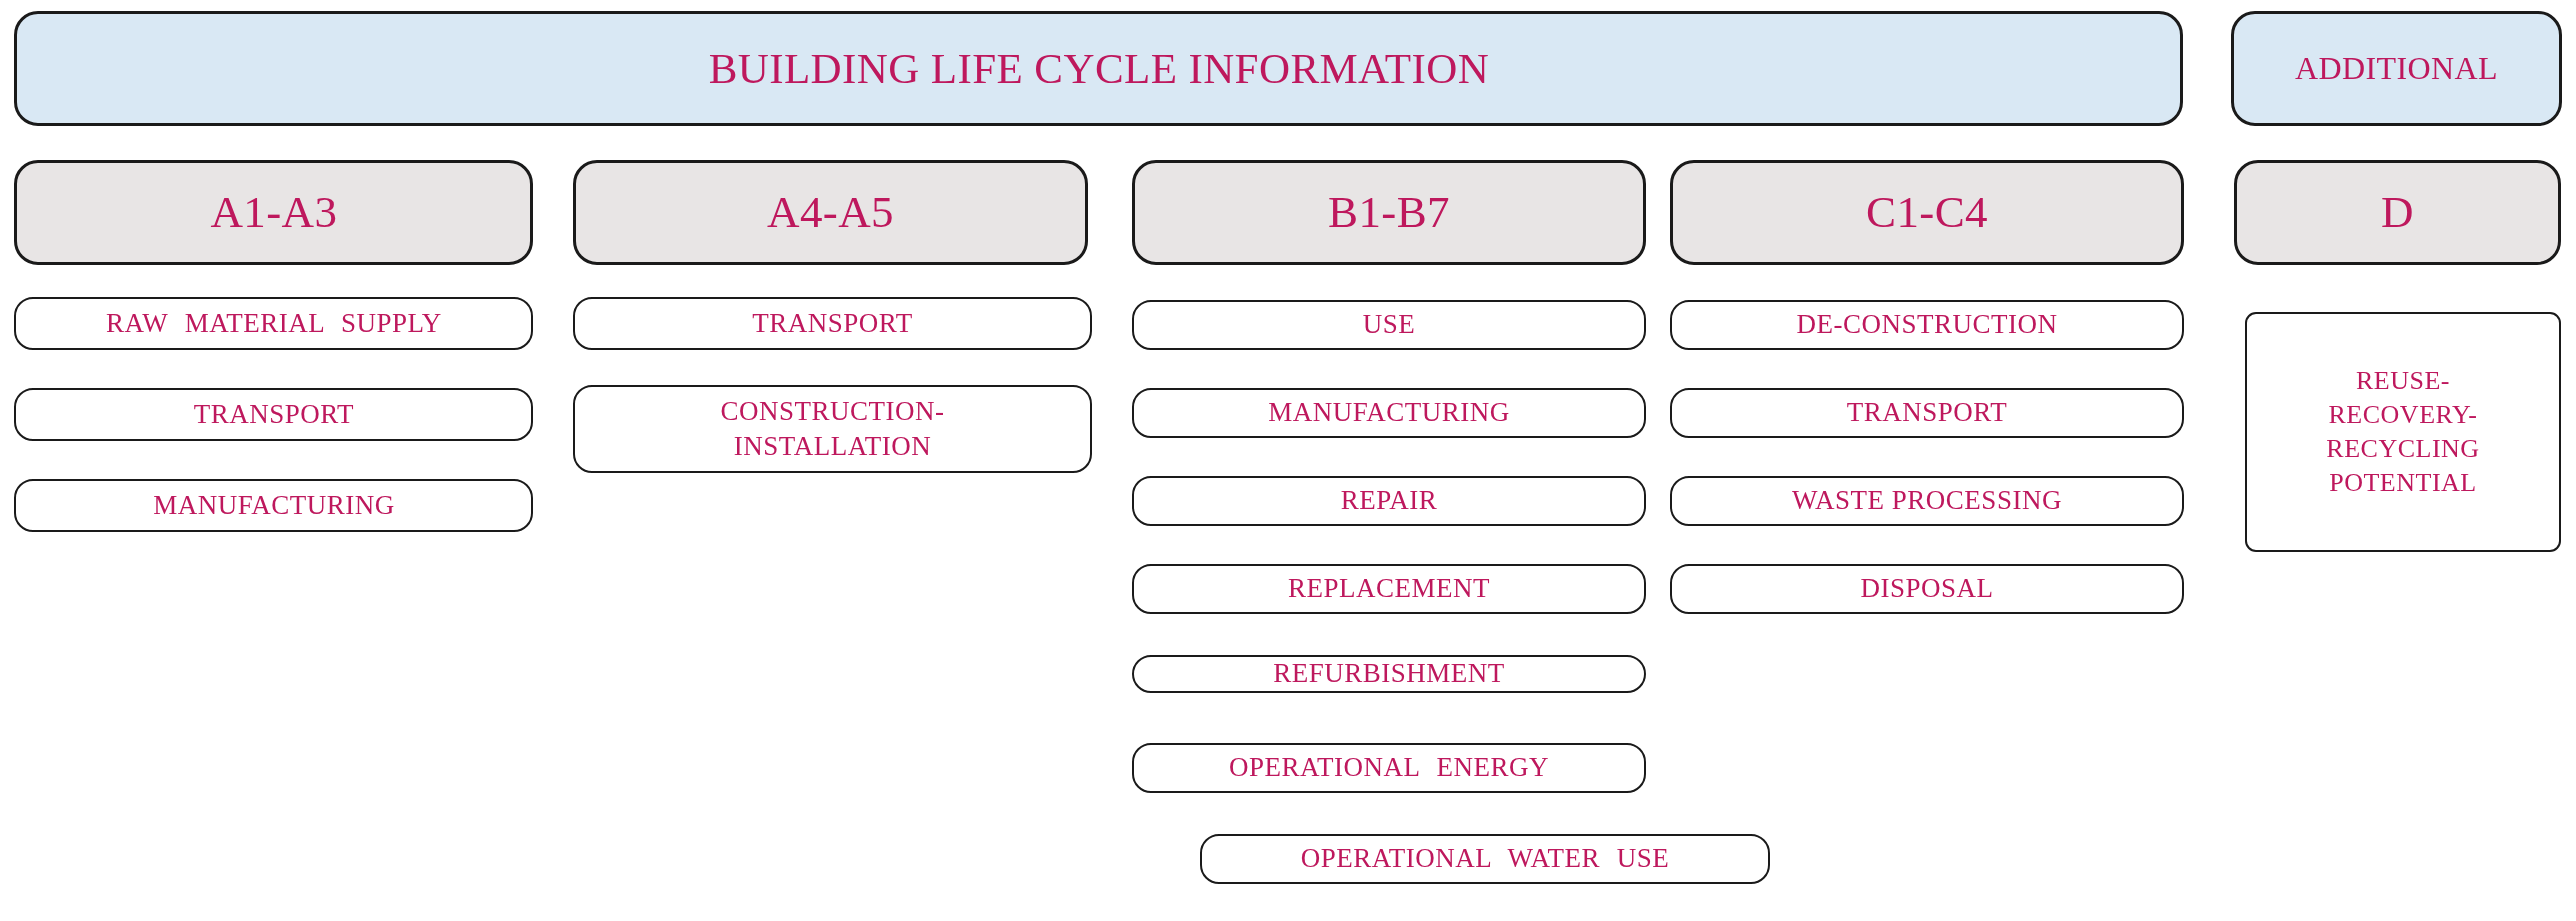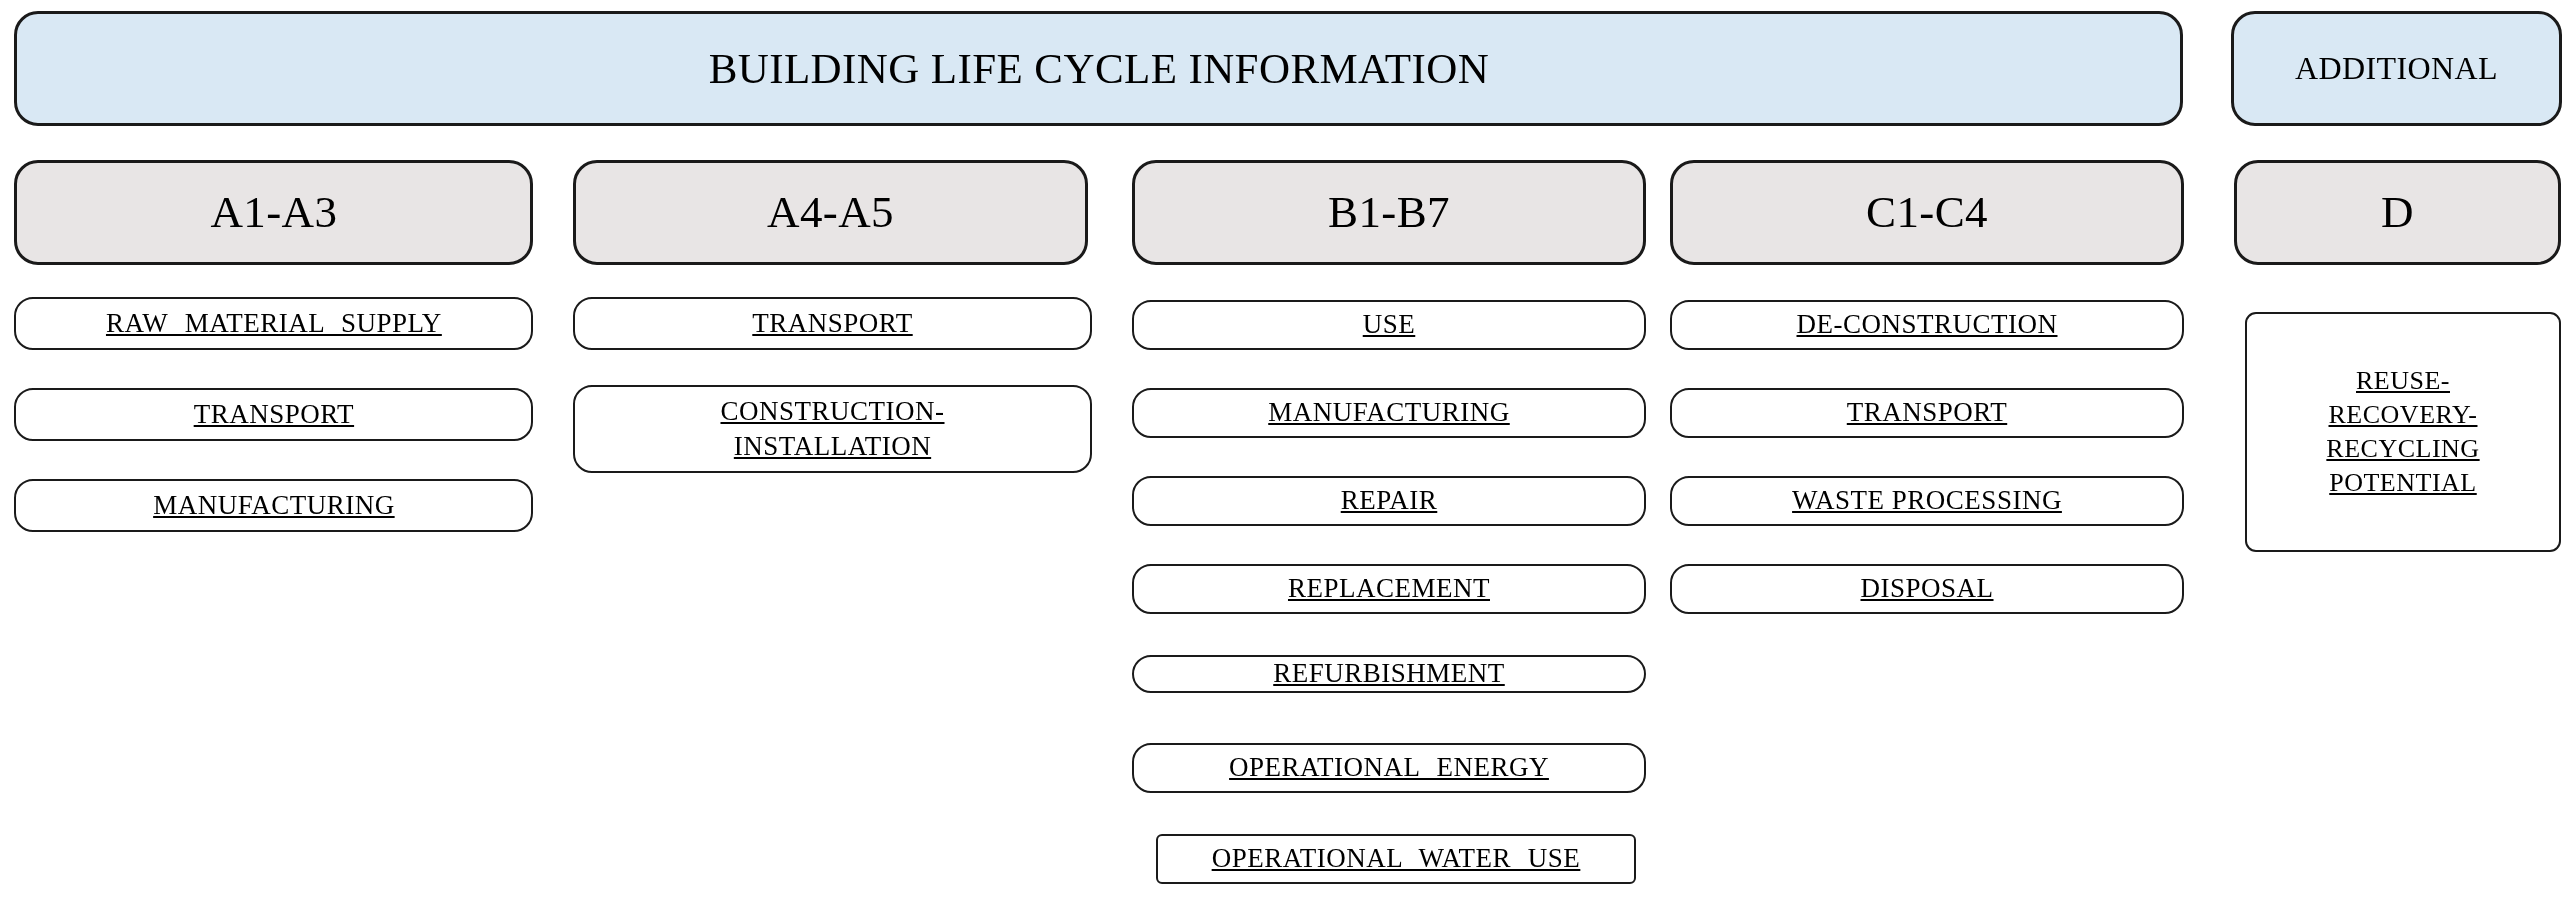--- a/index.html
+++ b/index.html
@@ -27,21 +27,21 @@
   .box {
     position: absolute;
     box-sizing: border-box;
     border: 2.4px solid #1a1a1a;
     border-radius: 21px;
     background: #ffffff;
     display: flex;
     align-items: center;
     justify-content: center;
     text-align: center;
-    color: #000000;
+    color: #be185d;
     line-height: 1.16;
   }
 
   
   .banner {
     background: #d9e8f4;
     border-radius: 24px;
     border-width: 3.2px;
   }
   .banner-title {
@@ -64,21 +64,20 @@
   .stage-head-label {
     font-size: 45px;
     letter-spacing: 0.4px;
     white-space: nowrap;
   }
 
   
   .module {
     border-width: 2.4px;
     border-radius: 19px;
-    text-decoration: underline;
   }
   .module-label {
     font-size: 27px;
     letter-spacing: 0.5px;
     padding: 0 8px;
     white-space: pre-line;
   }
   .module-label.spaced {
     word-spacing: 9.6px;
   }
@@ -152,21 +151,21 @@
   </div>
   <div class="box module" style="left:1132px; top:564px; width:514px; height:50px;">
     <span class="module-label">REPLACEMENT</span>
   </div>
   <div class="box module" style="left:1132px; top:655px; width:514px; height:38px;">
     <span class="module-label">REFURBISHMENT</span>
   </div>
   <div class="box module" style="left:1132px; top:743px; width:514px; height:50px;">
     <span class="module-label spaced">OPERATIONAL ENERGY</span>
   </div>
-  <div class="box module" style="left:1156px; top:834px; width:480px; height:50px;border-radius:6px;">
+  <div class="box module" style="left:1200px; top:834px; width:570px; height:50px;">
     <span class="module-label spaced">OPERATIONAL WATER USE</span>
   </div>
 
   <div class="box module" style="left:1670px; top:300px; width:514px; height:50px;">
     <span class="module-label">DE-CONSTRUCTION</span>
   </div>
   <div class="box module" style="left:1670px; top:388px; width:514px; height:50px;">
     <span class="module-label">TRANSPORT</span>
   </div>
   <div class="box module" style="left:1670px; top:476px; width:514px; height:50px;">

